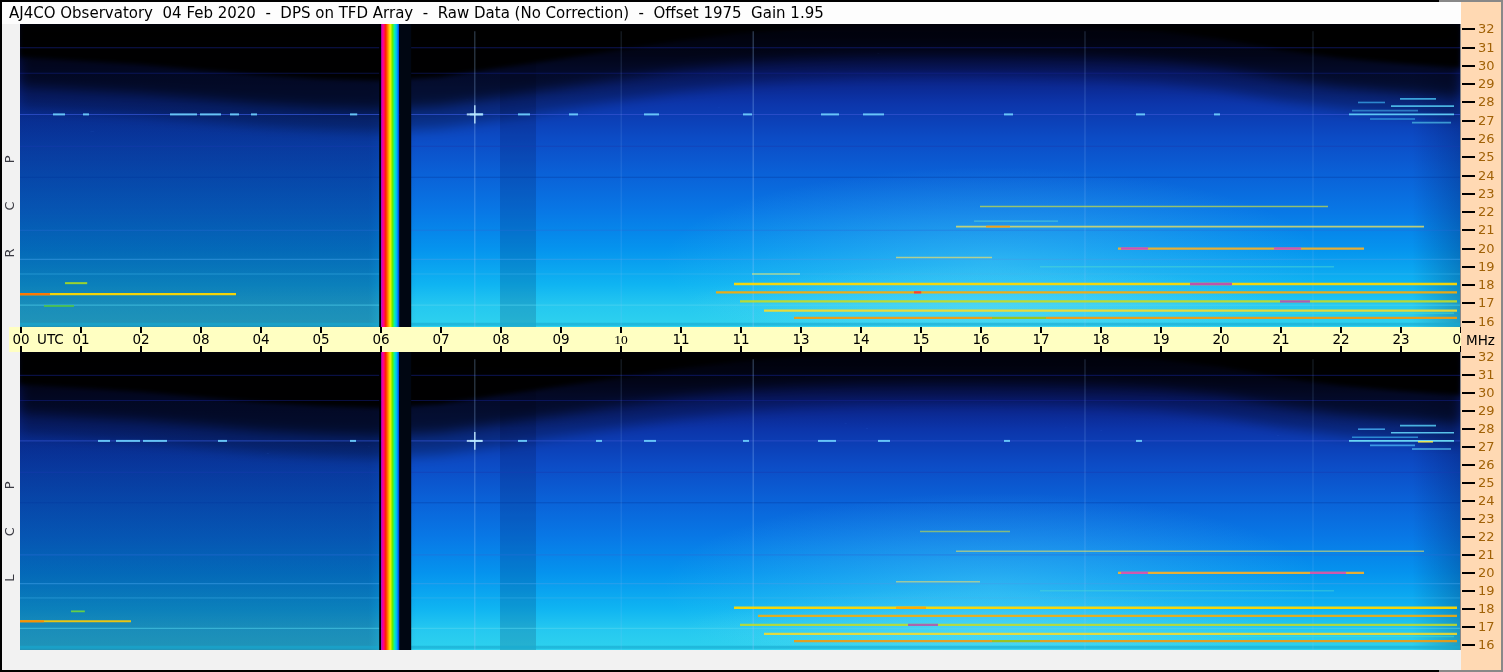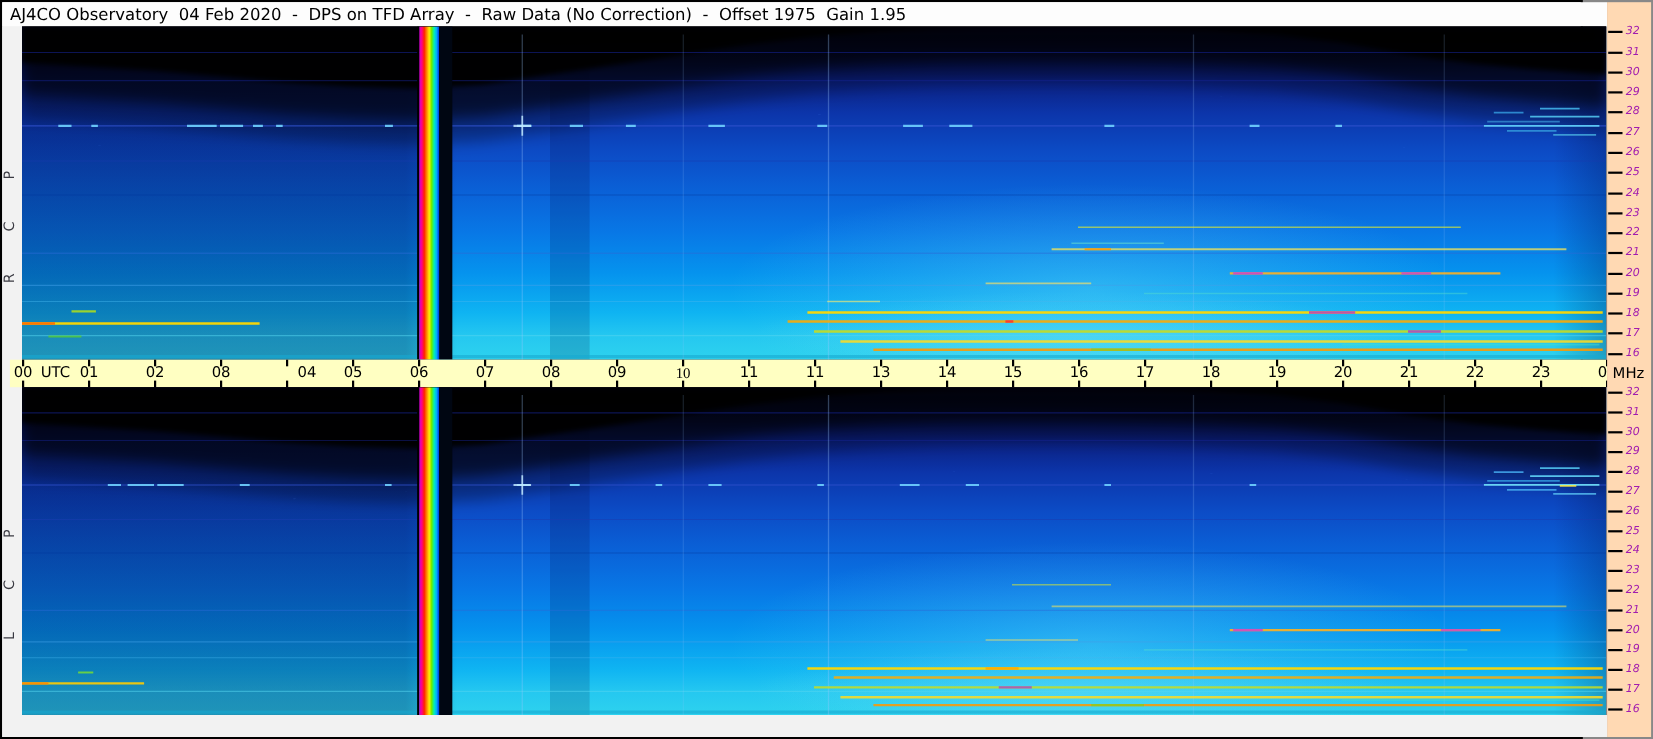--- a/index.html
+++ b/index.html
@@ -27,21 +27,21 @@
   }
   .htick{position:absolute;width:2px;height:6px;background:#000;}
   .htick.top{top:0;} .htick.bot{bottom:0;}
   .hlabel{
     position:absolute;top:5px;width:60px;height:15px;line-height:15px;text-align:center;
     color:#000;font-size:13.5px;
   }
   .axis-suffix{position:absolute;top:5px;height:15px;line-height:15px;color:#000;font-size:13.5px;}
   .freq-axis{position:absolute;left:1459px;top:0;width:40px;height:668px;background:#ffd9b3;}
   .ftick{position:absolute;left:1px;width:13px;height:2px;background:#000;}
-  .flabel{position:absolute;left:17px;width:22px;height:16px;line-height:16px;color:#a21caf;font-size:10px;font-style:italic;}
+  .flabel{position:absolute;left:17px;width:22px;height:16px;line-height:16px;color:#a16207;font-size:13px;}
   .mhz-label{position:absolute;left:5px;top:330px;color:#000000;font-size:13.5px;}
   .bottom-margin{position:absolute;left:0;top:648px;width:1459px;height:20px;background:#f2f2f2;}
 </style>
 </head>
 <body>
 
 <div id="frame">
 
   <div class="titlebar">AJ4CO Observatory  04 Feb 2020  -  DPS on TFD Array  -  Raw Data (No Correction)  -  Offset 1975  Gain 1.95</div>
 
@@ -200,21 +200,21 @@
       <div class="htick bot" style="left: 71px;"></div>
       <div class="hlabel" style="left: 42px;">01</div>
       <div class="htick top" style="left: 131px;"></div>
       <div class="htick bot" style="left: 131px;"></div>
       <div class="hlabel" style="left: 102px;">02</div>
       <div class="htick top" style="left: 191px;"></div>
       <div class="htick bot" style="left: 191px;"></div>
       <div class="hlabel" style="left: 162px;">08</div>
       <div class="htick top" style="left: 251px;"></div>
       <div class="htick bot" style="left: 251px;"></div>
-      <div class="hlabel" style="left: 240px; text-align: center;">04</div>
+      <div class="hlabel" style="left: 222px; text-align: center;">04</div>
       <div class="htick top" style="left: 311px;"></div>
       <div class="htick bot" style="left: 311px;"></div>
       <div class="hlabel" style="left: 282px;">05</div>
       <div class="htick top" style="left: 371px;"></div>
       <div class="htick bot" style="left: 371px;"></div>
       <div class="hlabel" style="left: 342px;">06</div>
       <div class="htick top" style="left: 431px;"></div>
       <div class="htick bot" style="left: 431px;"></div>
       <div class="hlabel" style="left: 402px;">07</div>
       <div class="htick top" style="left: 491px;"></div>

